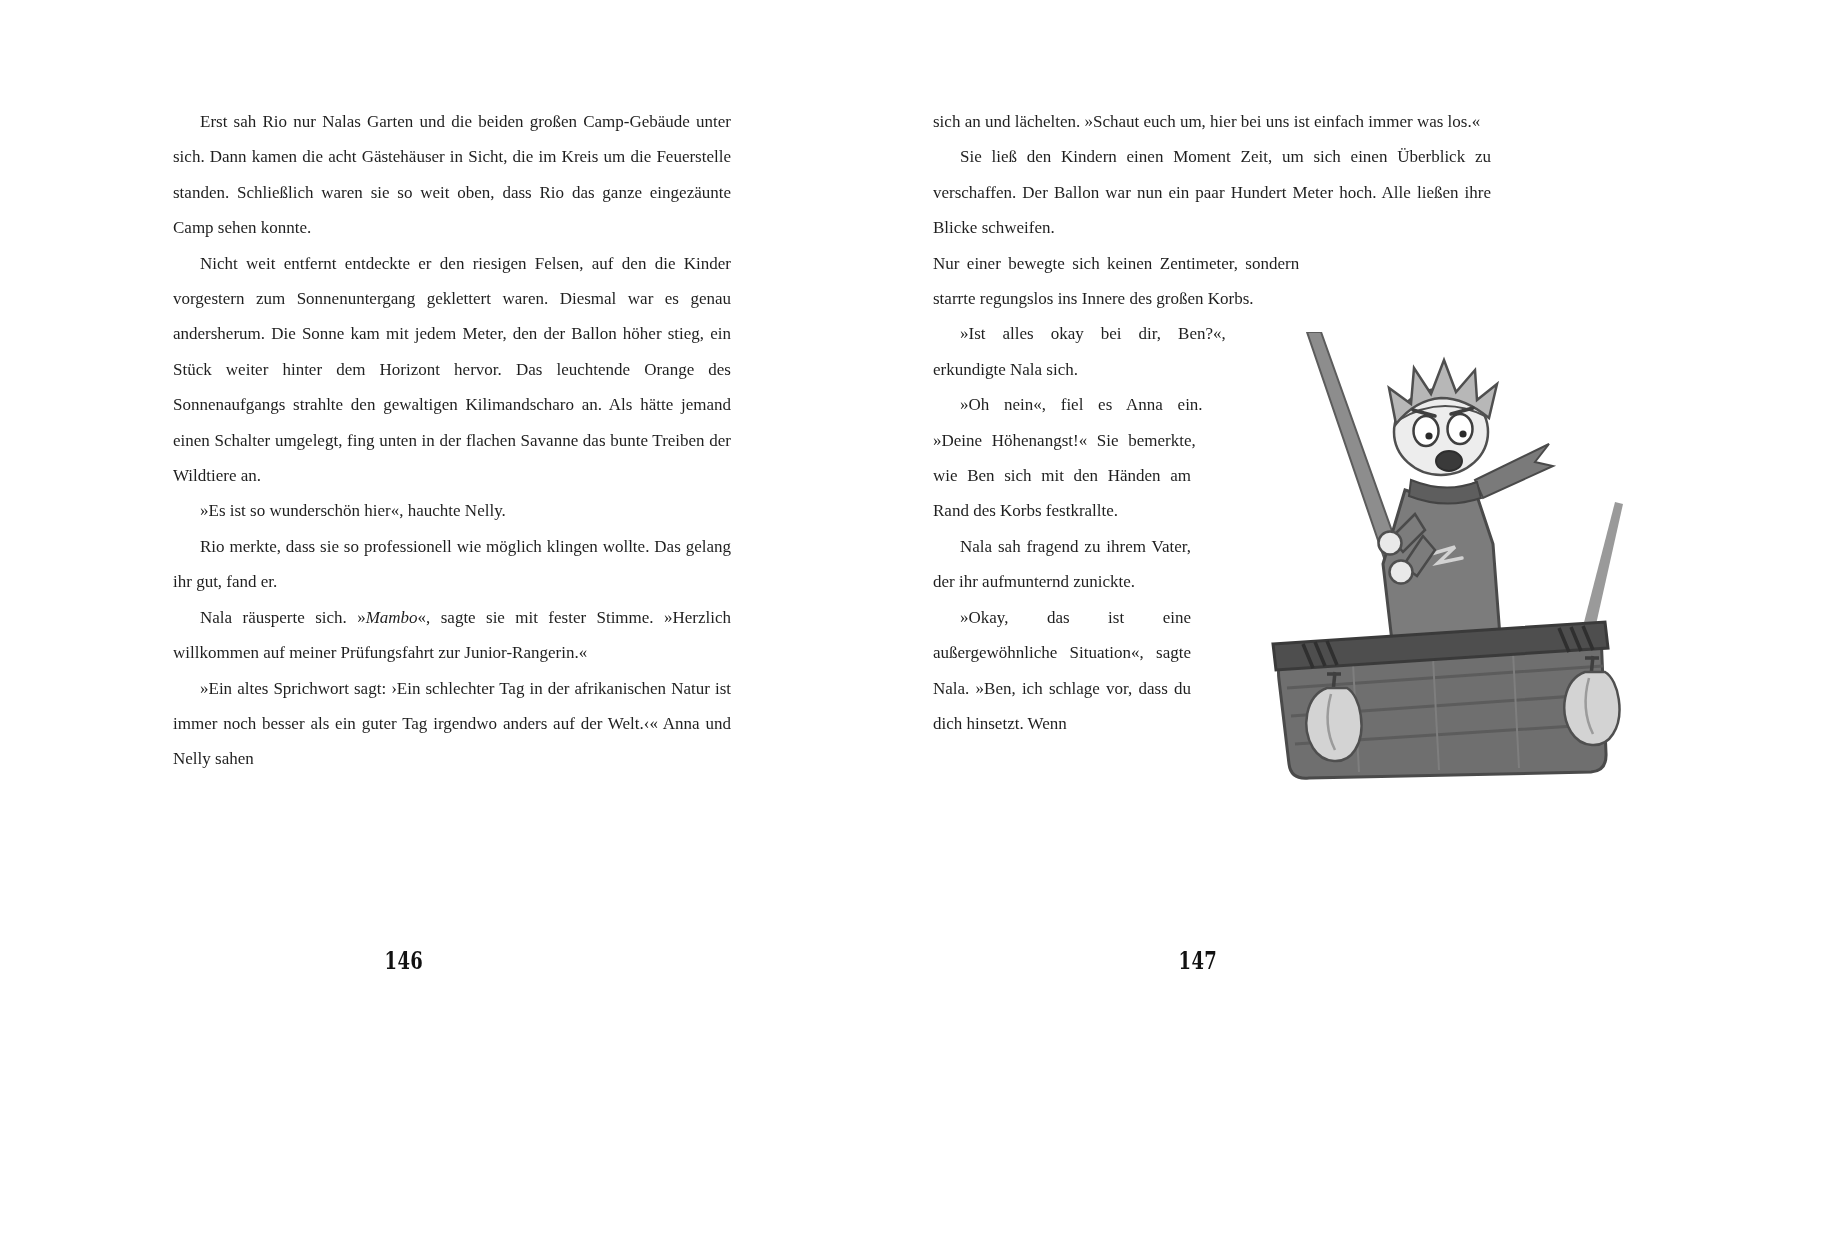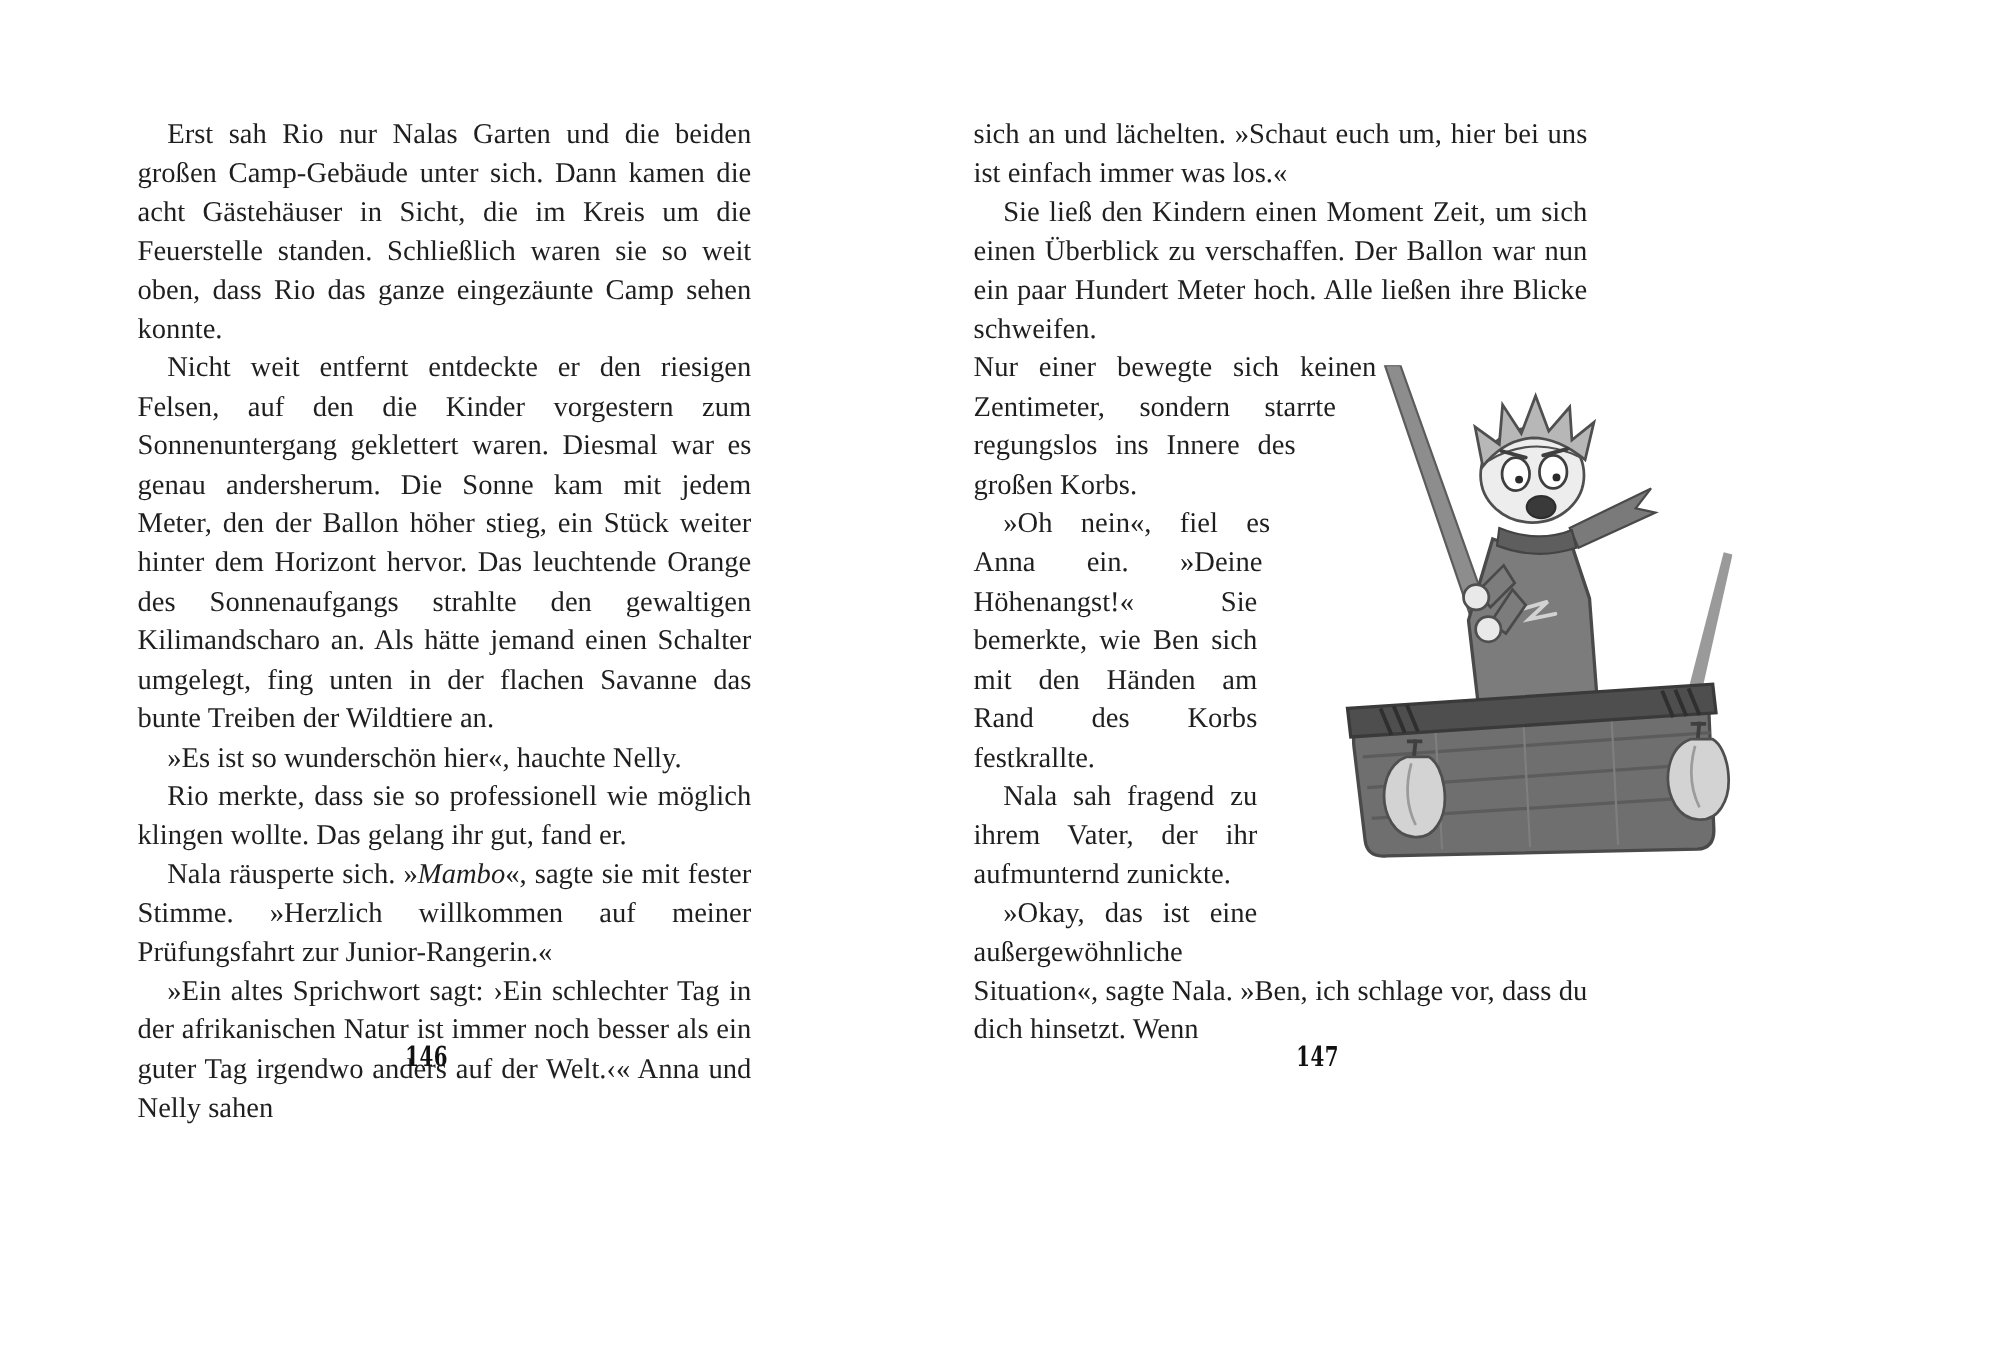--- a/index.html
+++ b/index.html
@@ -9,23 +9,24 @@
     background: #ffffff;
     position: relative;
     overflow: hidden;
     font-family: "Liberation Serif", serif;
     color: #1f1f1f;
   }
   .text-column {
     position: absolute;
     top: 104px;
     width: 558px;
-    font-size: 26px;
+    font-size: 17px;
     line-height: 35.4px;
     text-align: justify;
+    margin-left: 48px;
   }
   .text-column.left  { left: 125px; }
   .text-column.right { left: 885px; }
   .para { margin: 0; hyphens: auto; }
   .para.indent { text-indent: 27px; }
   .para em { font-style: italic; }
 
   
   .illu-float {
     float: right;
@@ -40,21 +41,21 @@
     left: 330px;
     width: 360px;
     height: 462px;
   }
   .page-footer {
     position: absolute;
     top: 946px;
     width: 558px;
     text-align: center;
   }
-  .page-footer.left  { left: 109px; }
+  .page-footer.left  { left: 125px; }
   .page-footer.right { left: 919px; }
   .page-number {
     display: inline-block;
     font-family: "DejaVu Serif", serif;
     font-weight: 700;
     font-size: 25px;
     letter-spacing: 0.5px;
     transform: scaleX(0.72);
     color: #111111;
   }
@@ -75,20 +76,21 @@
 </div>
 
 <div class="text-column right">
 
   <p class="para">sich an und lächelten. »Schaut euch um, hier bei uns ist einfach immer was los.«</p>
   <p class="para indent">Sie ließ den Kindern einen Moment Zeit, um sich einen Überblick zu verschaffen. Der Ballon war nun ein paar Hundert Meter hoch. Alle ließen ihre Blicke schweifen.</p>
 
   <div class="illu-float"></div>
 
   <p class="para">Nur einer bewegte sich keinen Zentimeter, sondern starrte regungslos ins Innere des großen Korbs.</p>
+  <p class="para indent">»Ist alles okay bei dir, Ben?«, erkundigte Nala sich.</p>
   <p class="para indent">»Oh nein«, fiel es Anna ein. »Deine Höhenangst!« Sie bemerkte, wie Ben sich mit den Händen am Rand des Korbs festkrallte.</p>
   <p class="para indent">Nala sah fragend zu ihrem Vater, der ihr aufmunternd zunickte.</p>
 
   <p class="para indent">»Okay, das ist eine außergewöhnliche Situation«, sagte Nala. »Ben, ich schlage vor, dass du dich hinsetzt. Wenn</p>
 
   <svg class="illustration" viewBox="0 0 360 462" xmlns="http://www.w3.org/2000/svg">
 
     <path d="M318 302 L352 170 L360 172 L330 306 Z" fill="#9a9a9a"></path>
 
     <g>

